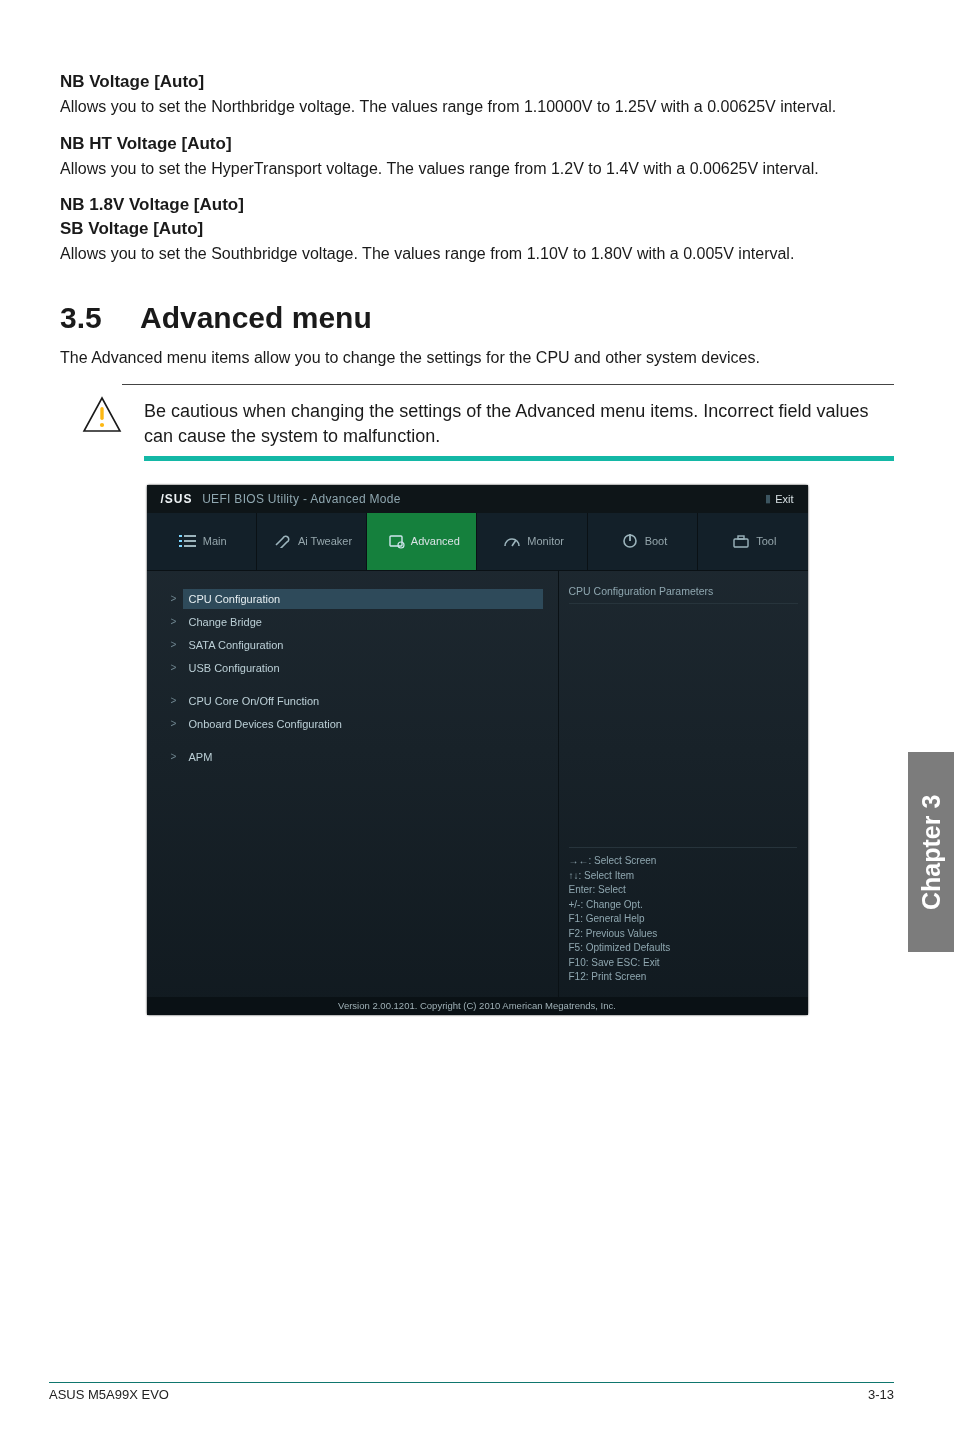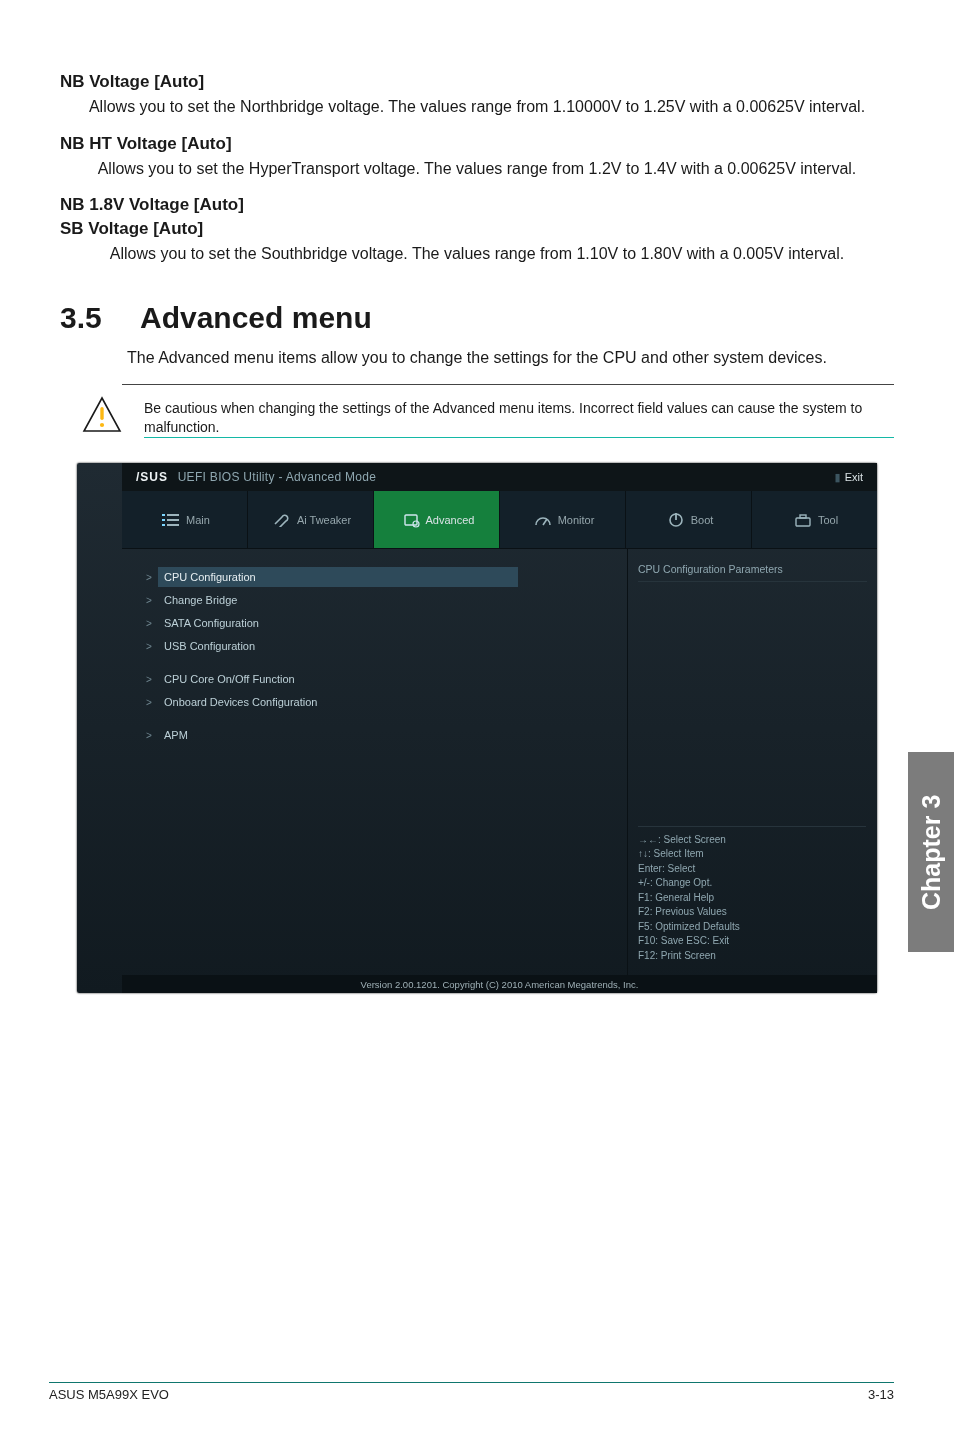--- a/index.html
+++ b/index.html
@@ -7,44 +7,43 @@
     background: #ffffff;
     font-family: Arial, Helvetica, sans-serif;
     width: 954px;
     min-height: 1438px;
     position: relative;
     color: #1a1a1a;
   }
   .page { padding: 72px 60px 20px 60px; }
 
   .txt-heavy { font-weight: 700; font-size: 17px; margin-bottom: 4px; }
-  .txt-body { font-size: 16px; line-height: 1.35; margin-bottom: 16px; text-align: center; }
+  .txt-body { font-size: 16px; line-height: 1.35; margin-bottom: 16px; }
 
   .sec-heading {
     font-size: 30px; font-weight: 700;
     margin-top: 36px; margin-bottom: 12px;
   }
   .sec-heading span.num { display:inline-block; width:80px; }
 
   .warn-row { display:flex; align-items:flex-start; gap:22px; margin:10px 0 24px 0; }
   .warn-icon { flex:0 0 40px; }
-  .warn-text { font-size:14px; line-height:1.35; padding-top:4px; border-bottom:1px solid #14b8a6; }
+  .warn-text { font-size:18px; line-height:1.35; padding-top:4px; border-bottom:5px solid #14b8a6; padding-bottom:8px; }
   .warn-row::before{ content:""; }
   .warn-top-rule { border-top:1px solid #444; height:0; margin-left:62px; }
 
   
   .bios {
-    width: 800px; height: 530px;
+    width: 661px; height: 530px;
     background: linear-gradient(#1f2a32,#111a20);
     border-radius:2px;
     font-family: Verdana, Geneva, sans-serif;
     color:#cdd7db; font-size:11px;
     position:relative; margin:0 auto 40px auto;
     box-shadow: 0 0 2px #000;
-    padding-left: 45px;
   }
   .bios .topbar { height:28px; background:#0e1518; display:flex; align-items:center; justify-content:space-between; padding:0 14px; }
   .bios .brand { color:#8fa7b0; letter-spacing:0.3px; font-size:12px;}
   .bios .brand b { color:#eef3f5; font-weight:700; margin-right:6px; letter-spacing:1px;}
   .bios .exit { color:#d9e2e5; font-size:11px; display:flex; align-items:center; gap:4px;}
   .bios .exit::before { content:"\25AE"; color:#3c5560; }
 
   .bios .tabs { display:flex; height:58px; background:#132029; border-bottom:1px solid #0a1115;}
   .bios .tab { flex:1; display:flex; flex-direction:row; align-items:center; justify-content:center; gap:3px; color:#95a6ac; font-size:11px; border-right:1px solid #0a1115;}
   .bios .tab:last-child{ border-right:none; }

